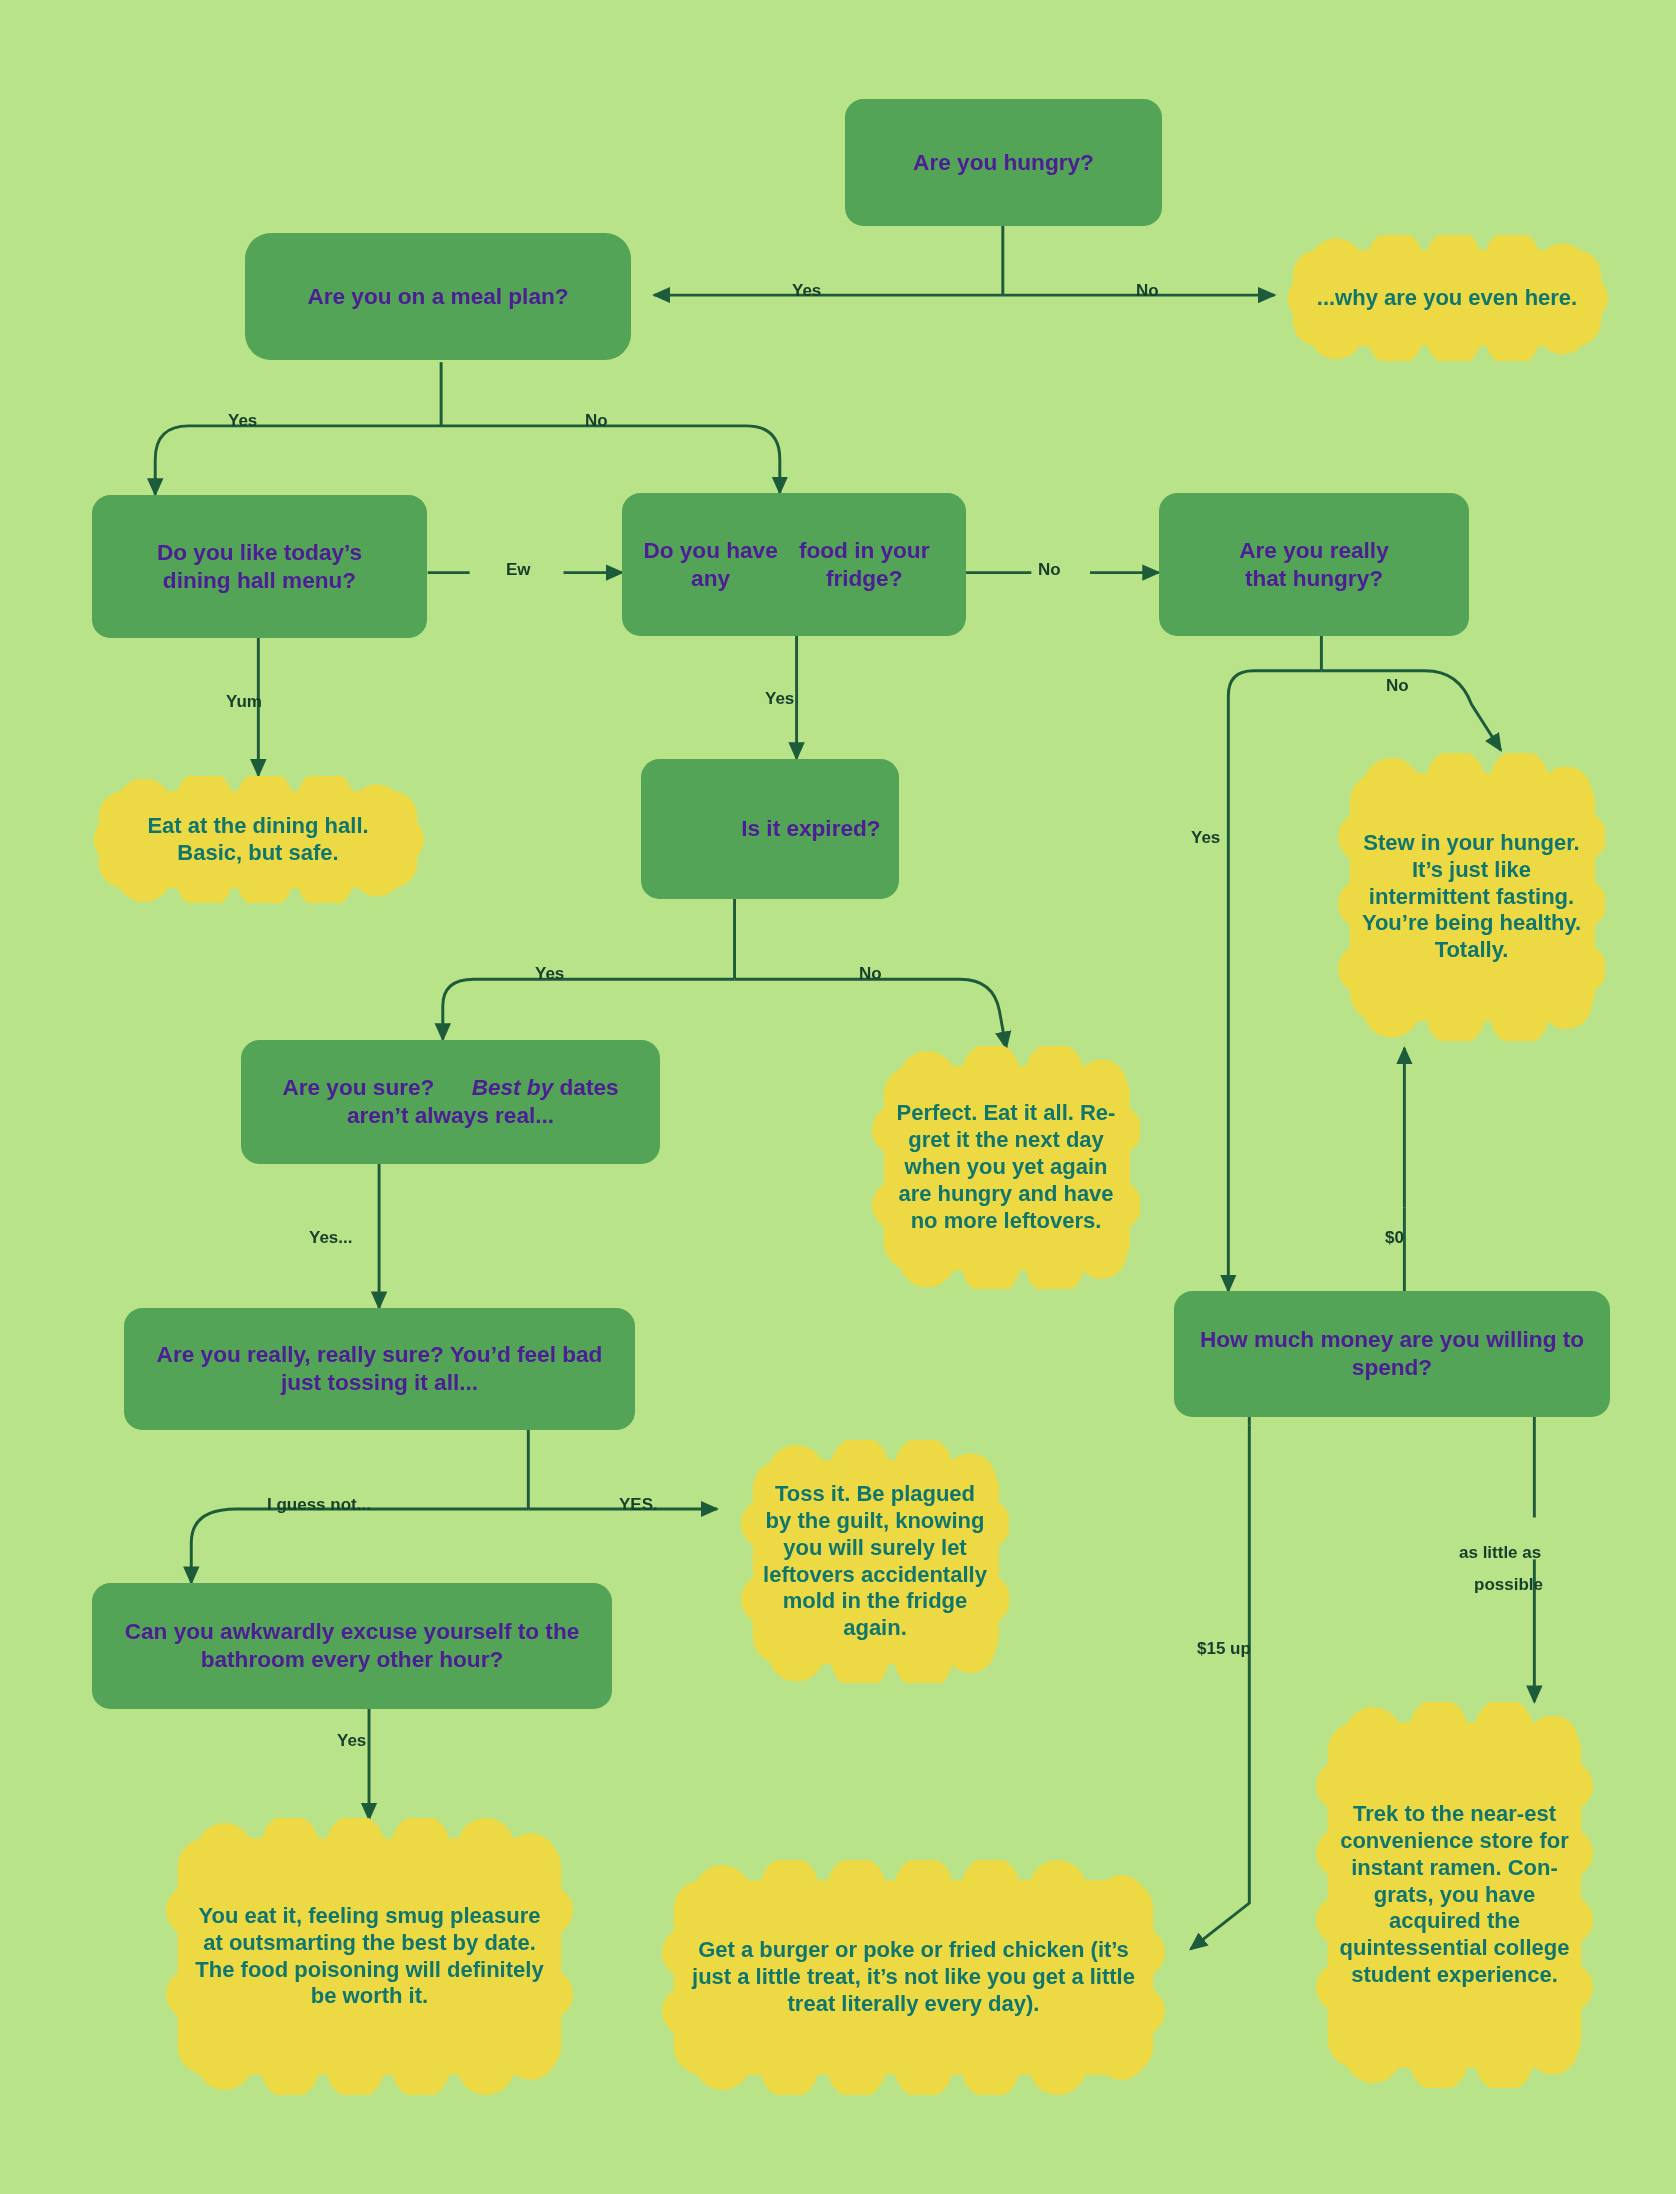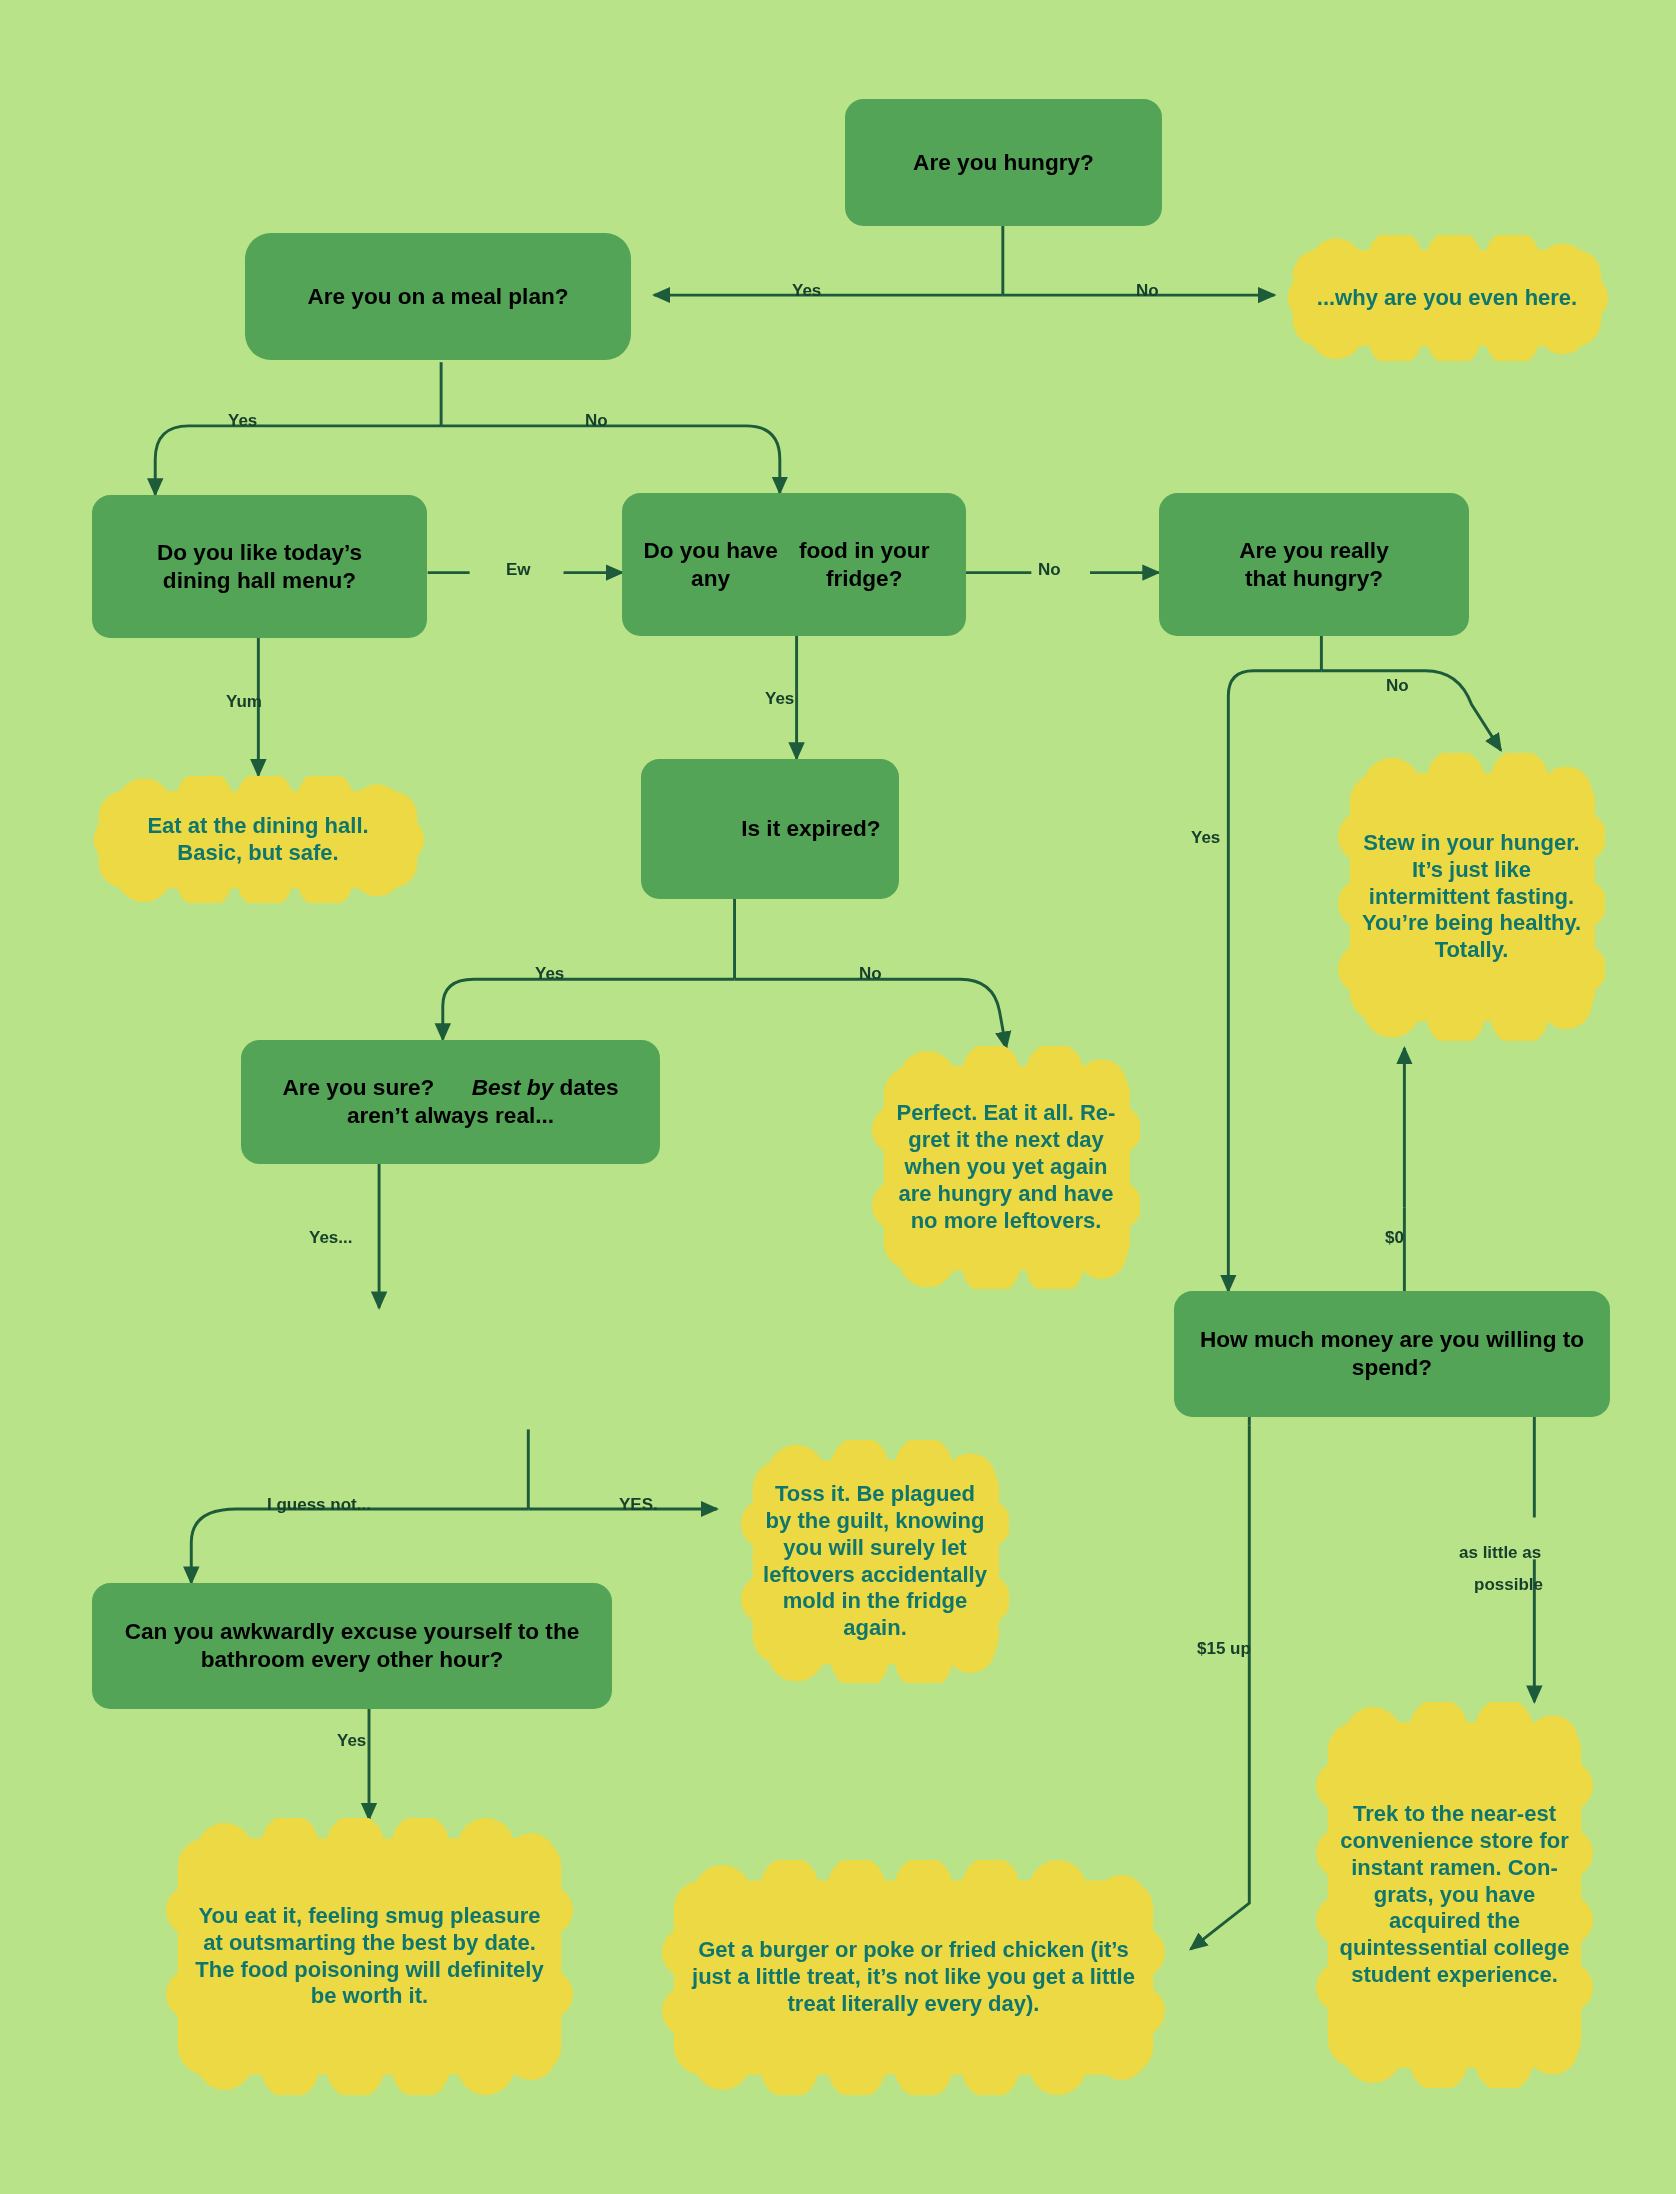--- a/index.html
+++ b/index.html
@@ -30,21 +30,21 @@
   }
   .node {
     position: absolute;
     box-sizing: border-box;
     display: flex;
     align-items: center;
     justify-content: center;
     text-align: center;
     line-height: 1.22;
     font-weight: 700;
-    color: #000000;
+    color: #4c1d95;
   }
   
   .decision {
     background: #53a456;
     border-radius: 18.4px;
     padding: 11.7px 18.4px;
     font-size: 22.6px;
   }
   .cloud-wrap {
     position: absolute;
@@ -260,20 +260,23 @@
           <circle cx="274" cy="248" r="30"></circle>
         <circle cx="30" cy="100" r="30"></circle>
           <circle cx="30" cy="190" r="30"></circle>
         <circle cx="292" cy="100" r="30"></circle>
           <circle cx="292" cy="190" r="30"></circle>
       </g>
     </svg>
     <div class="cloud-text">Perfect. Eat it all. Re-gret it the next day when you yet again are hungry and have no more leftovers.</div>
   </div>
 
+  <div class="node decision" style="left:124px; top:1308px; width:511px; height:122px;">
+    <span>Are you really, really sure? You’d feel bad just tossing it all...</span>
+  </div>
 
   <div class="node decision" style="left:1174px; top:1291px; width:436px; height:126px;">
     <span>How much money are you willing to spend?</span>
   </div>
 
   <div class="cloud-wrap" style="left:741px; top:1440px; width:268px; height:243px;">
     <svg class="cloud-bg" viewBox="0 0 320 290" preserveAspectRatio="none">
       <g fill="#ecd944">
         <rect x="14" y="24" width="294" height="244" rx="34"></rect>
         <circle cx="66" cy="40" r="34"></circle>

